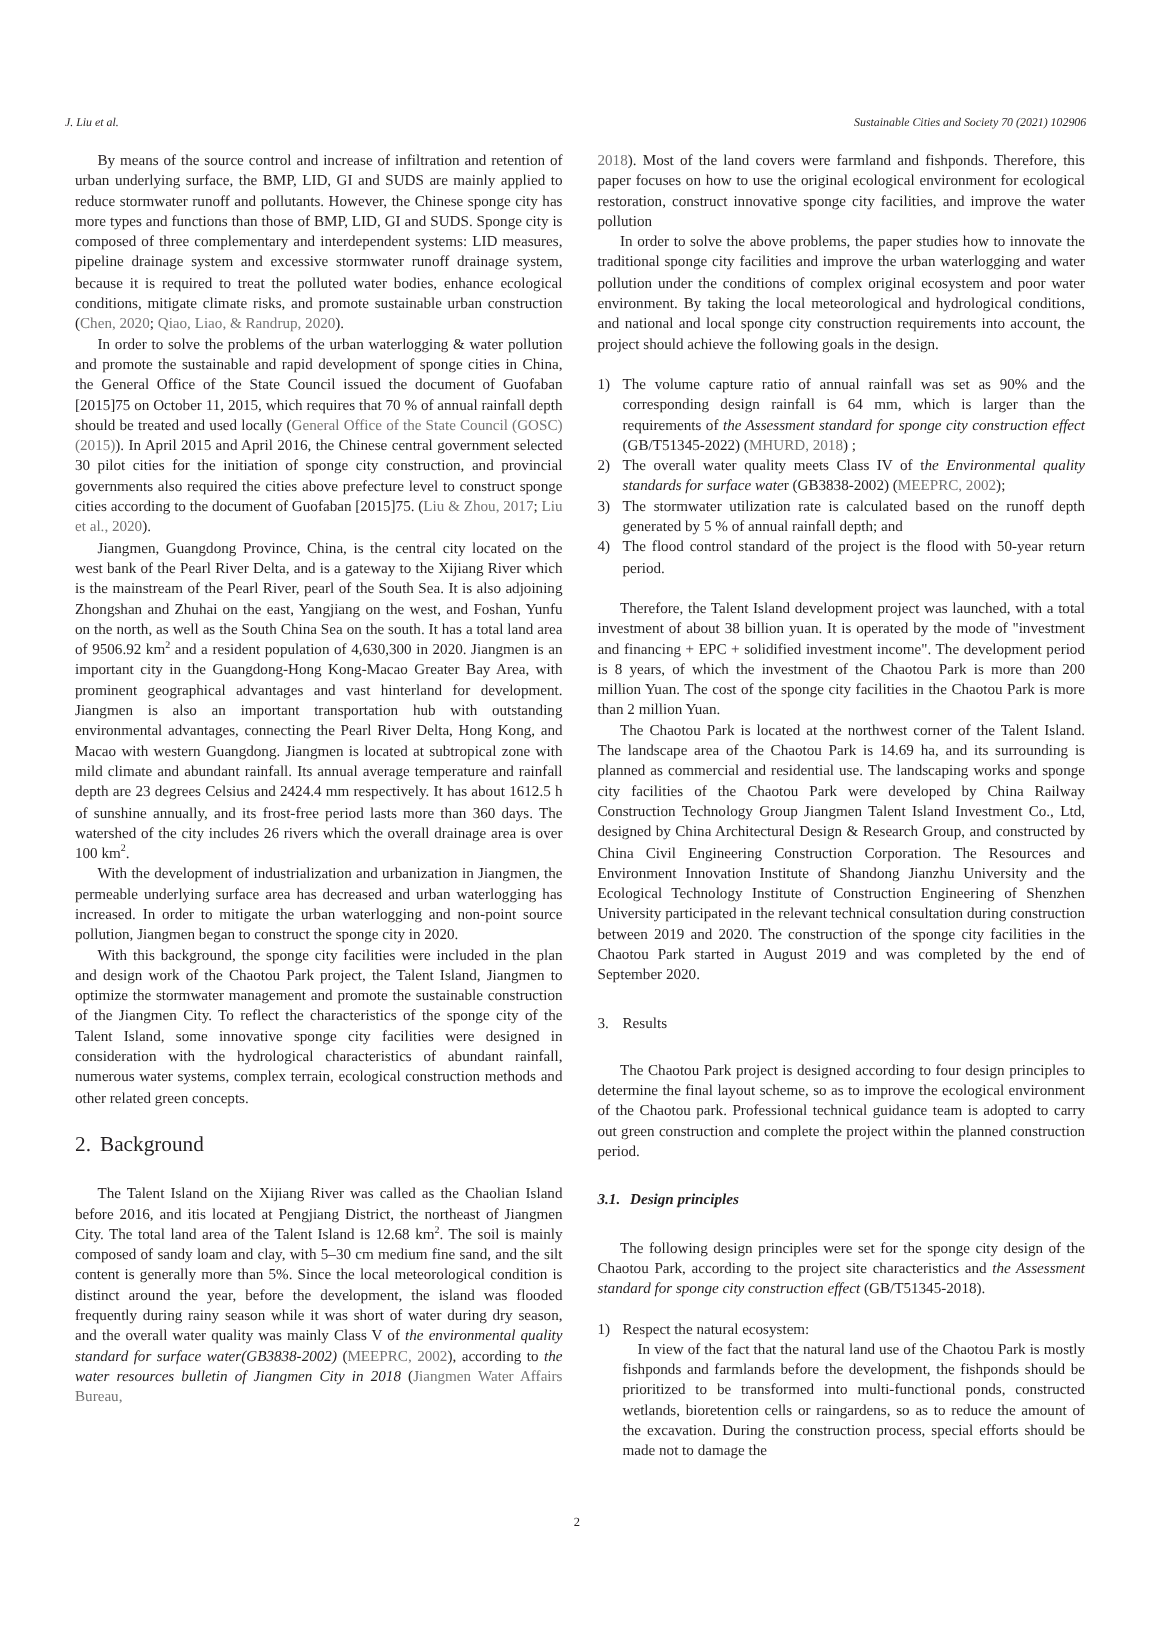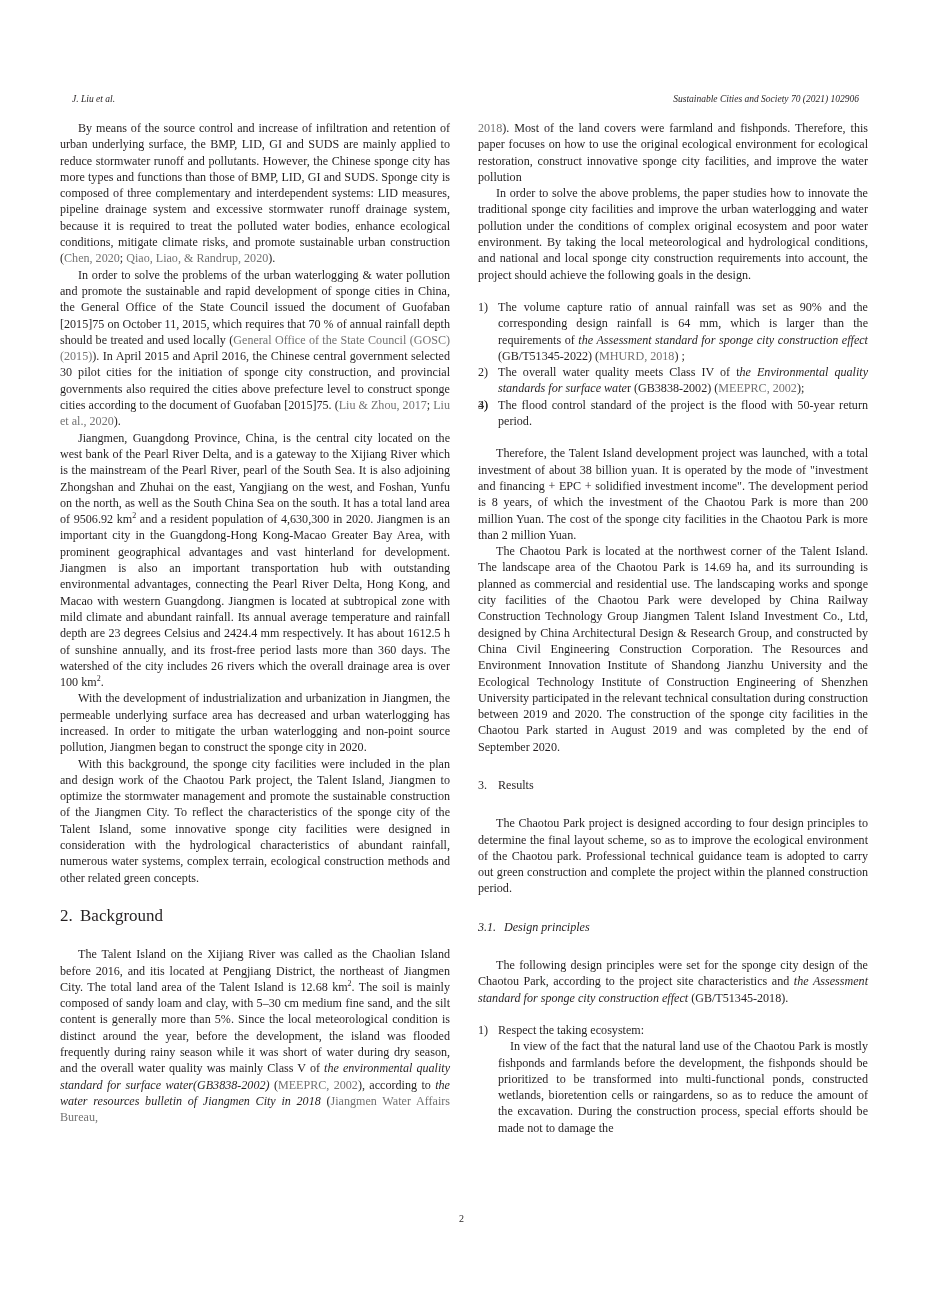--- a/index.html
+++ b/index.html
@@ -1,20 +1,20 @@
 <!DOCTYPE html>
 <html><head>
 <meta charset="utf-8">
 <style>
   html, body { margin: 0; padding: 0; background: #ffffff; }
   body { width: 926px; height: 1309px; position: relative; overflow: hidden;
          font-family: "Liberation Serif", "DejaVu Serif", serif; color: #231f20; }
   .running-head { position: absolute; top: 94px; font-size: 9.5px; font-style: italic; color: #231f20; }
-  .rh-left { left: 72px; }
-  .rh-right { right: 67px; }
+  .rh-left { left: 52px; }
+  .rh-right { right: 57px; }
   .col { position: absolute; top: 120px; width: 390px; font-size: 12.1px; line-height: 16.3px; text-align: justify; hyphens: auto; }
   .col-left { left: 60px; }
   .col-right { left: 478px; }
   p { margin: 0; text-indent: 18px; }
   .link { color: #737373; }
   sup { font-size: 8px; line-height: 0; vertical-align: 5px; }
   .section-head { font-weight: normal; margin: 0; text-indent: 0; }
   .sub-head { font-style: italic; margin: 0; text-indent: 0; }
   .num { display: inline-block; width: 20px; }
   ol.goals { list-style: none; margin: 0; padding: 0; }
@@ -51,42 +51,42 @@
 
 <div class="col col-right">
   <p style="text-indent:0"><a class="link">2018</a><span>). Most of the land covers were farmland and fishponds. Therefore, this paper focuses on how to use the original ecological environment for ecological restoration, construct innovative sponge city facilities, and improve the water pollution</span></p>
 
   <p>In order to solve the above problems, the paper studies how to innovate the traditional sponge city facilities and improve the urban waterlogging and water pollution under the conditions of complex original ecosystem and poor water environment. By taking the local meteorological and hydrological conditions, and national and local sponge city construction requirements into account, the project should achieve the following goals in the design.</p>
 
   <div class="gap-s"></div>
   <ol class="goals">
     <li><span class="marker">1)</span><span>The volume capture ratio of annual rainfall was set as 90% and the corresponding design rainfall is 64 mm, which is larger than the requirements of </span><i>the Assessment standard for sponge city construction effect</i><span> (GB/T51345-2022) (</span><a class="link">MHURD, 2018</a><span>) ;</span></li>
     <li><span class="marker">2)</span><span>The overall water quality meets Class IV of t</span><i>he Environmental quality standards for surface wate</i><span>r (GB3838-2002) (</span><a class="link">MEEPRC, 2002</a><span>);</span></li>
-    <li><span class="marker">3)</span></li>
+    <li><span class="marker">3)</span><span>The stormwater utilization rate is calculated based on the runoff depth generated by 5 % of annual rainfall depth; and</span></li>
     <li><span class="marker">4)</span><span>The flood control standard of the project is the flood with 50-year return period.</span></li>
   </ol>
   <div class="gap-s"></div>
 
   <p>Therefore, the Talent Island development project was launched, with a total investment of about 38 billion yuan. It is operated by the mode of "investment and financing + EPC + solidified investment income". The development period is 8 years, of which the investment of the Chaotou Park is more than 200 million Yuan. The cost of the sponge city facilities in the Chaotou Park is more than 2 million Yuan.</p>
 
   <p>The Chaotou Park is located at the northwest corner of the Talent Island. The landscape area of the Chaotou Park is 14.69 ha, and its surrounding is planned as commercial and residential use. The landscaping works and sponge city facilities of the Chaotou Park were developed by China Railway Construction Technology Group Jiangmen Talent Island Investment Co., Ltd, designed by China Architectural Design &amp; Research Group, and constructed by China Civil Engineering Construction Corporation. The Resources and Environment Innovation Institute of Shandong Jianzhu University and the Ecological Technology Institute of Construction Engineering of Shenzhen University participated in the relevant technical consultation during construction between 2019 and 2020. The construction of the sponge city facilities in the Chaotou Park started in August 2019 and was completed by the end of September 2020.</p>
 
   <div class="gap-l"></div>
   <h2 class="section-head" style="font-size:12.1px;"><span class="num">3.</span><span>Results</span></h2>
   <div class="gap-l"></div>
 
   <p>The Chaotou Park project is designed according to four design principles to determine the final layout scheme, so as to improve the ecological environment of the Chaotou park. Professional technical guidance team is adopted to carry out green construction and complete the project within the planned construction period.</p>
 
   <div class="gap-l"></div>
-  <h3 class="sub-head" style="font-size:12.1px;font-weight:normal;"><span class="num" style="width:26px">3.1.</span><span>Design principles</span></h3>
+  <h3 class="sub-head" style="font-size:12.1px;font-weight:bold;"><span class="num" style="width:26px">3.1.</span><span>Design principles</span></h3>
   <div class="gap-l"></div>
 
   <p><span>The following design principles were set for the sponge city design of the Chaotou Park, according to the project site characteristics and </span><i>the Assessment standard for sponge city construction effect</i><span> (GB/T51345-2018).</span></p>
 
   <div class="gap-s"></div>
   <ol class="goals">
-    <li><span class="marker">1)</span><span>Respect the taking ecosystem:</span>
+    <li><span class="marker">1)</span><span>Respect the natural ecosystem:</span>
       <p class="inner-p" style="text-indent:12px">In view of the fact that the natural land use of the Chaotou Park is mostly fishponds and farmlands before the development, the fishponds should be prioritized to be transformed into multi-functional ponds, constructed wetlands, bioretention cells or raingardens, so as to reduce the amount of the excavation. During the construction process, special efforts should be made not to damage the</p>
     </li>
   </ol>
 </div>
 
 <div class="page-number">2</div>
 
 </body></html>

